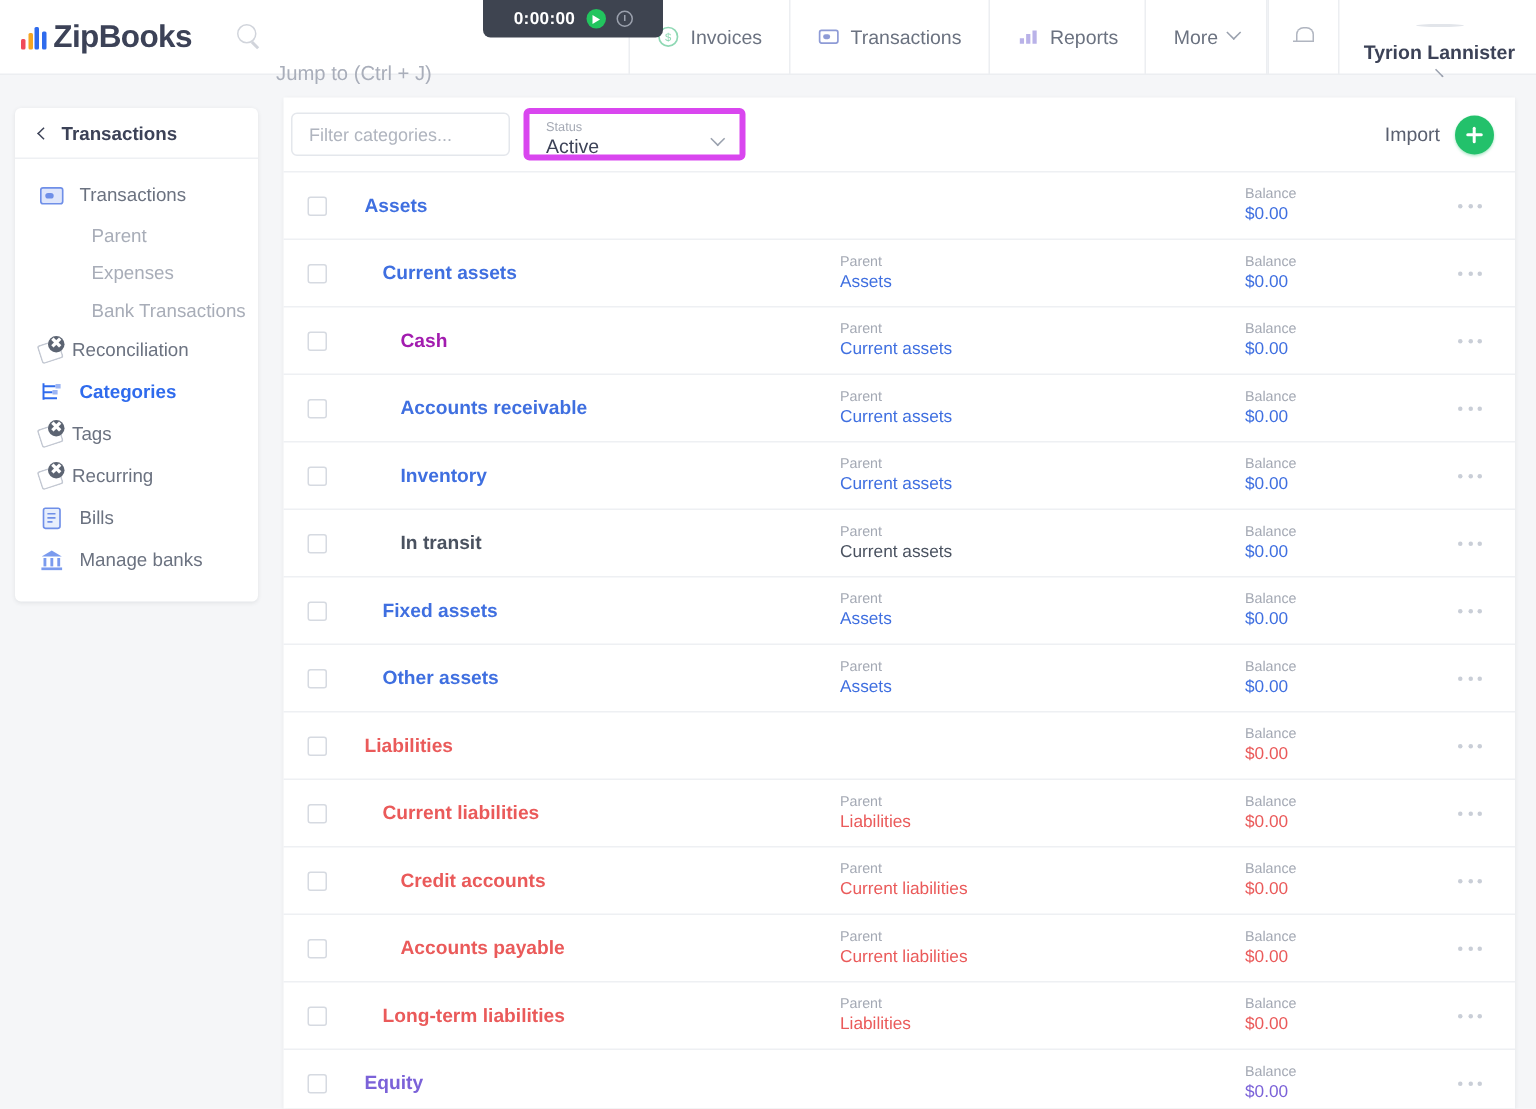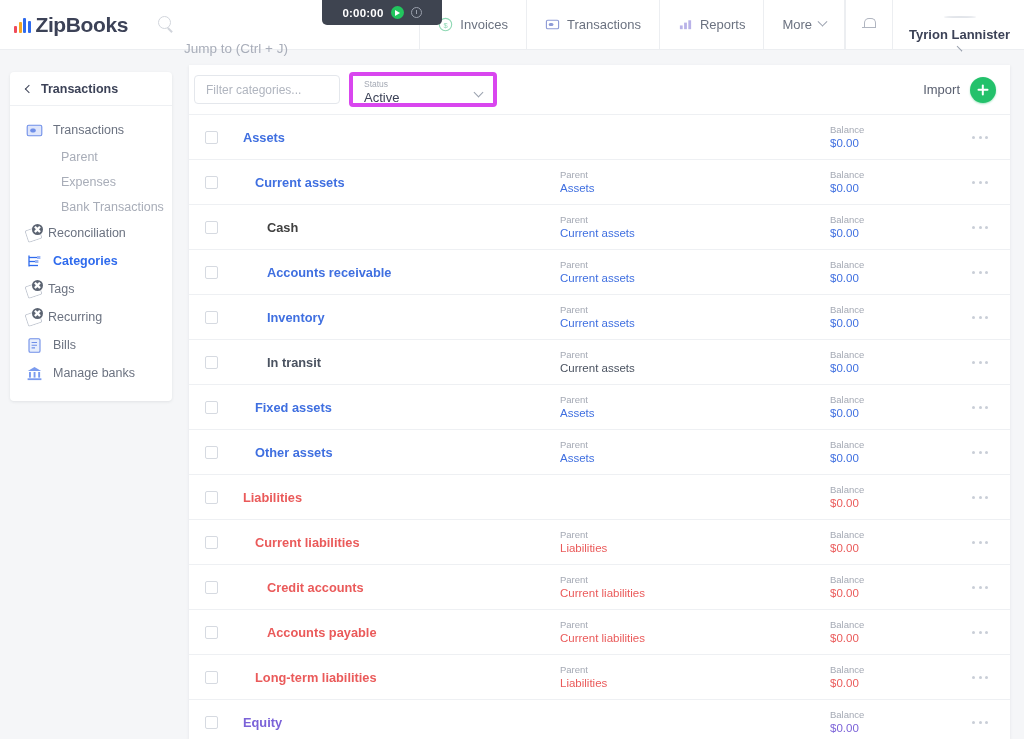--- a/index.html
+++ b/index.html
@@ -415,21 +415,21 @@
             <i></i>
             <i></i>
             <i></i>
           </span>
         </div>
       </div>
       <div class="row">
         <div class="cell-check">
           <span class="chk"></span>
         </div>
-        <div class="cell-name"><span class="name lvl2" style="color: #404040;">Cash</span></div>
+        <div class="cell-name"><span class="name lvl2" style="color: #a21caf;">Cash</span></div>
         <div class="cell-parent">
           <div class="meta-label">Parent</div>
           <div class="meta-value" style="color: rgb(63, 111, 224);">Current assets</div>
         </div>
         <div class="cell-balance">
           <div class="meta-label">Balance</div>
           <div class="meta-value" style="color: rgb(63, 111, 224);">$0.00</div>
         </div>
         <div class="cell-menu">
           <span class="dots">

